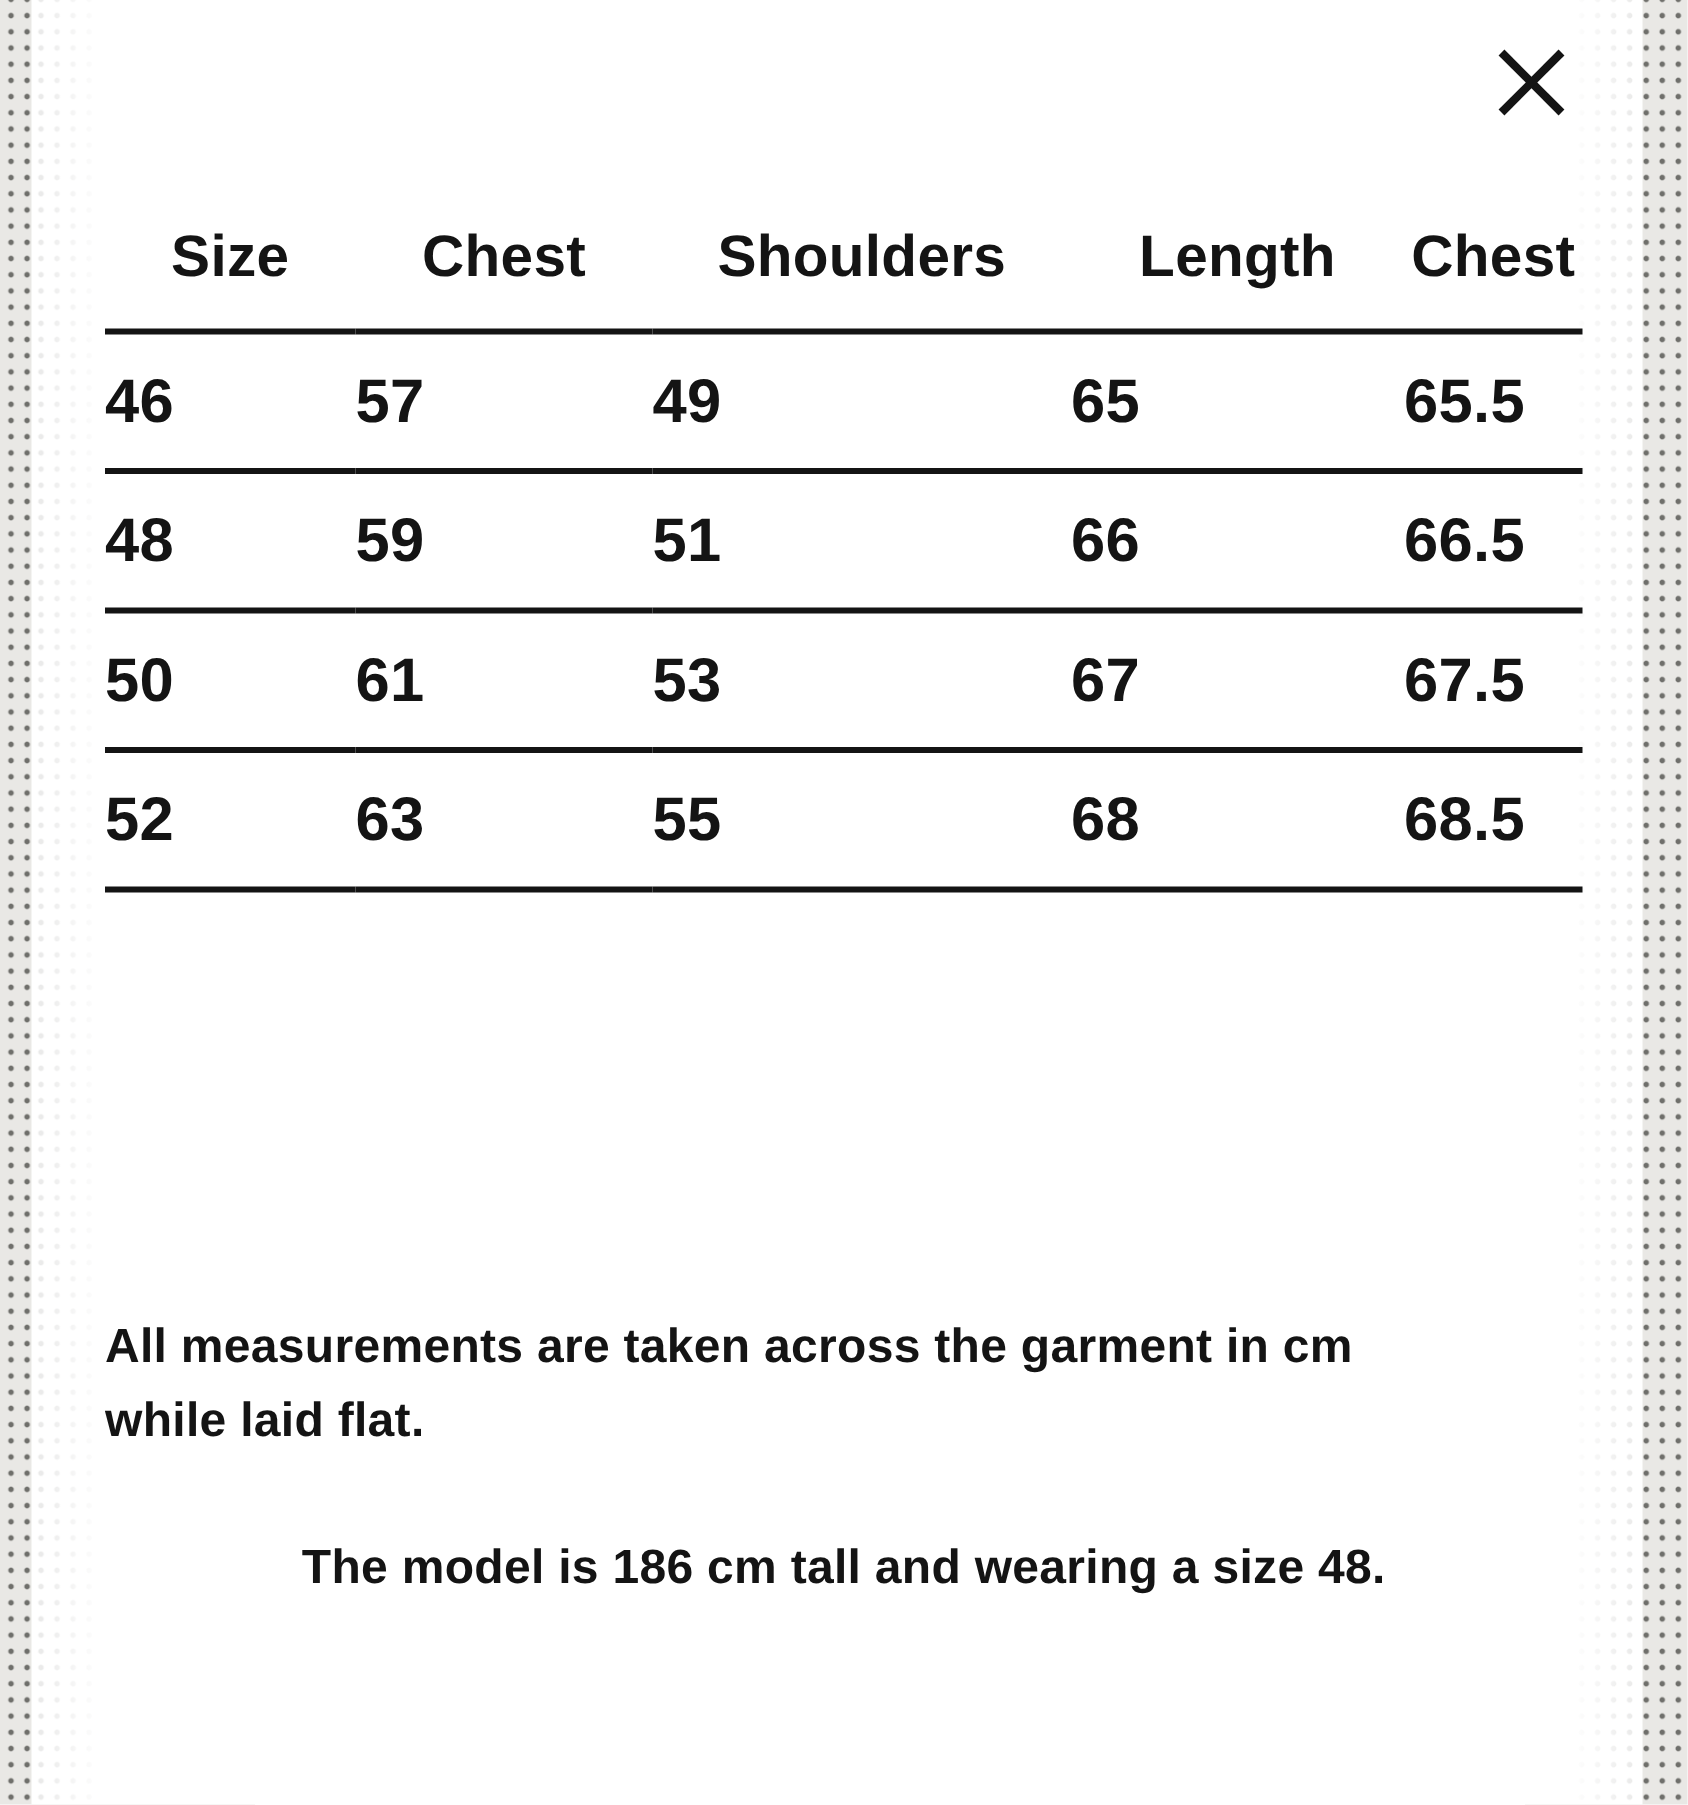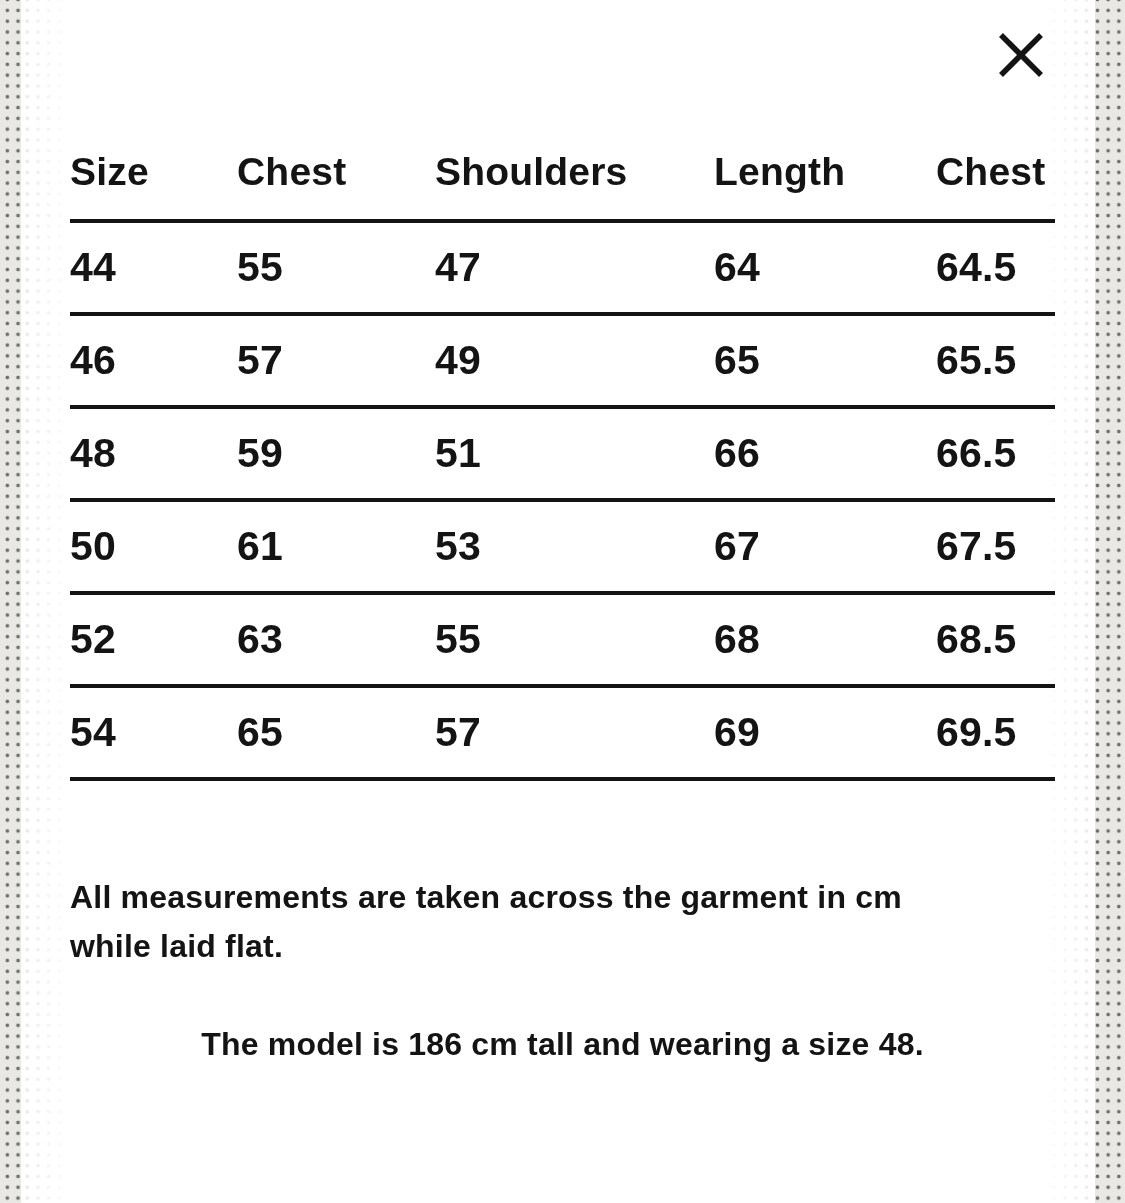--- a/index.html
+++ b/index.html
@@ -74,21 +74,21 @@
     width: 985px;
   }
 
   table.size-table {
     width: 985px;
     table-layout: fixed;
     border-collapse: collapse;
     color: #141414;
   }
   table.size-table th {
-    text-align: left;
+    text-align: center;
     font-size: 39px;
     font-weight: bold;
     letter-spacing: 0.2px;
     vertical-align: bottom;
     padding: 0 0 25px 0;
     border-bottom: 4px solid #141414;
   }
   table.size-table td {
     text-align: left;
     font-size: 41px;
@@ -147,27 +147,20 @@
         <tr>
           <th>Size</th>
           <th>Chest</th>
           <th>Shoulders</th>
           <th>Length</th>
           <th>Chest</th>
         </tr>
       </thead>
       <tbody>
         <tr>
-          <td>44</td>
-          <td>55</td>
-          <td>47</td>
-          <td>64</td>
-          <td>64.5</td>
-        </tr>
-        <tr>
           <td>46</td>
           <td>57</td>
           <td>49</td>
           <td>65</td>
           <td>65.5</td>
         </tr>
         <tr>
           <td>48</td>
           <td>59</td>
           <td>51</td>
@@ -181,27 +174,20 @@
           <td>67</td>
           <td>67.5</td>
         </tr>
         <tr>
           <td>52</td>
           <td>63</td>
           <td>55</td>
           <td>68</td>
           <td>68.5</td>
         </tr>
-        <tr>
-          <td>54</td>
-          <td>65</td>
-          <td>57</td>
-          <td>69</td>
-          <td>69.5</td>
-        </tr>
       </tbody>
     </table>
   </div>
 
   <div class="notes">
     <p>All measurements are taken across the garment in cm
 while laid flat.</p>
     <p>The model is 186 cm tall and wearing a size 48.</p>
   </div>
 

